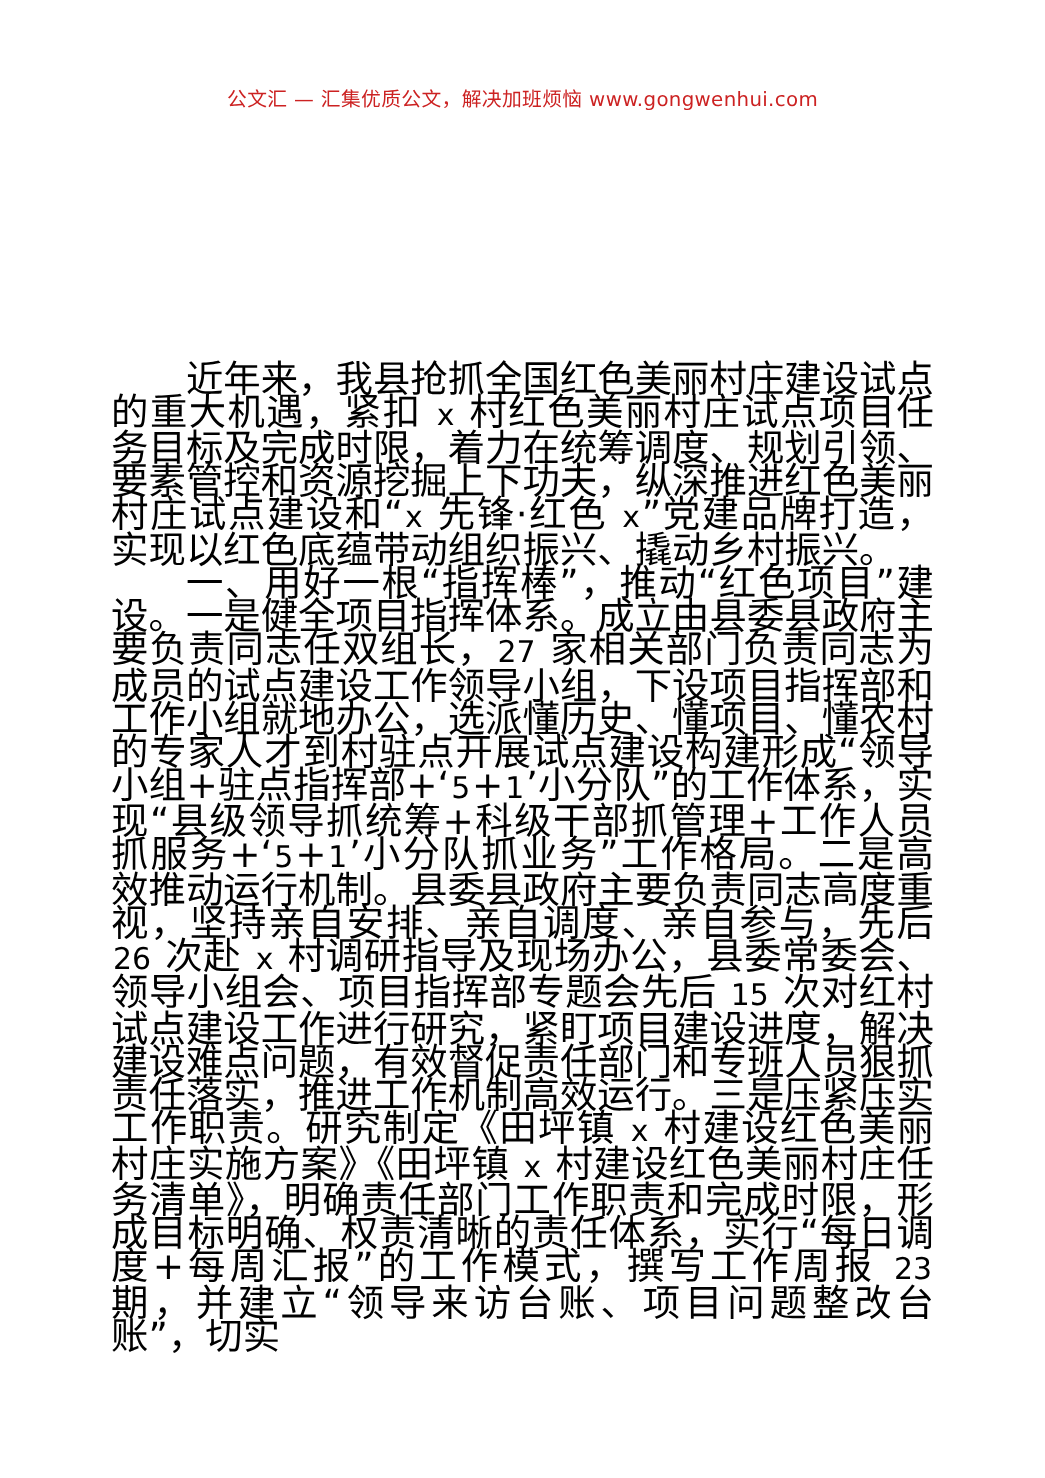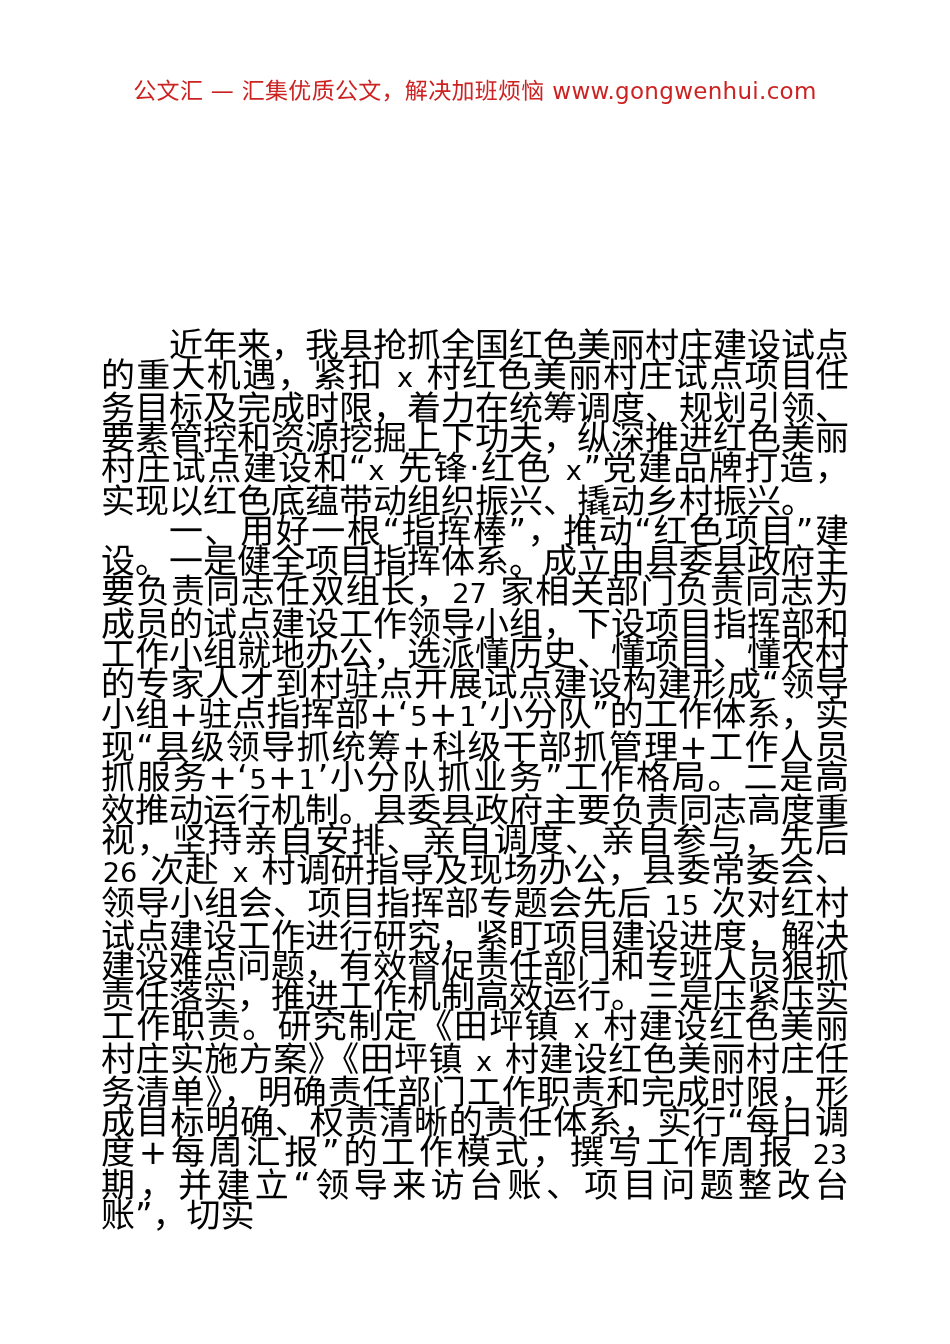--- a/index.html
+++ b/index.html
@@ -21,21 +21,21 @@
   }
 
   
   .site-header {
     position: absolute;
     left: 0;
     top: 76px;
     width: 950px;
     text-align: center;
     color: #cc2222;
-    font-size: 23px;
+    font-size: 18px;
     line-height: 30px;
     letter-spacing: 0.3px;
     white-space: nowrap;
   }
   .site-header .brand-cn {
     font-family: "DejaVu Sans", "Liberation Sans", sans-serif;
   }
   .site-header .brand-url {
     font-family: "DejaVu Sans", "Liberation Sans", sans-serif;
   }

